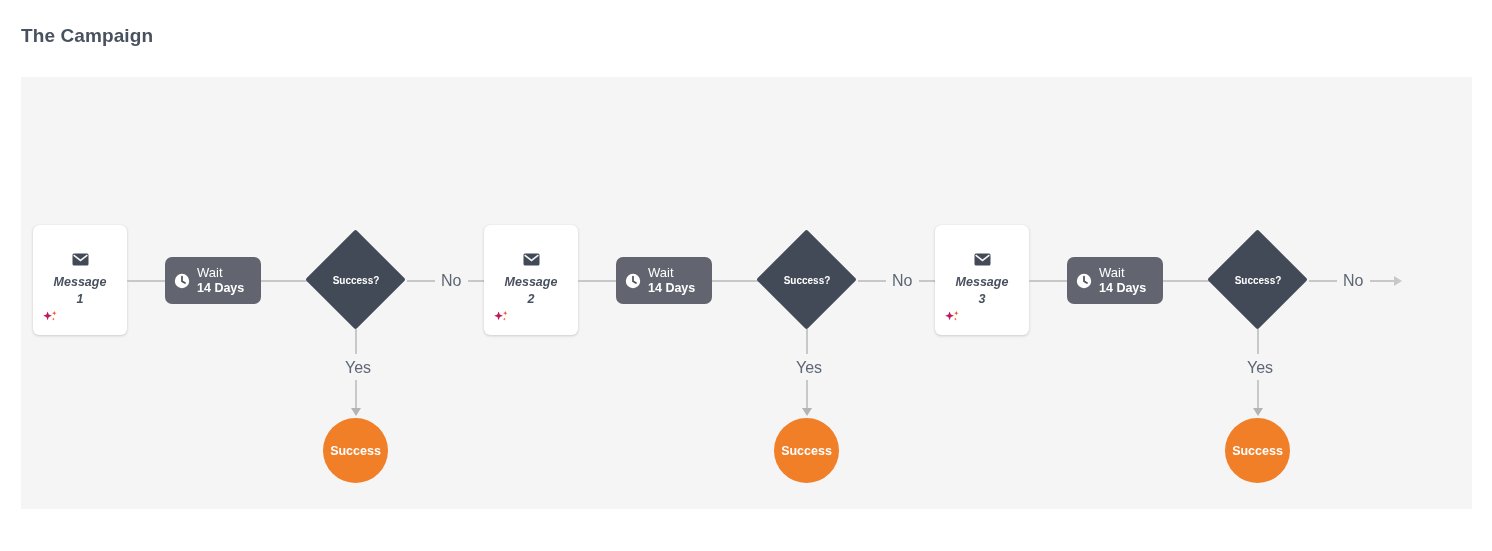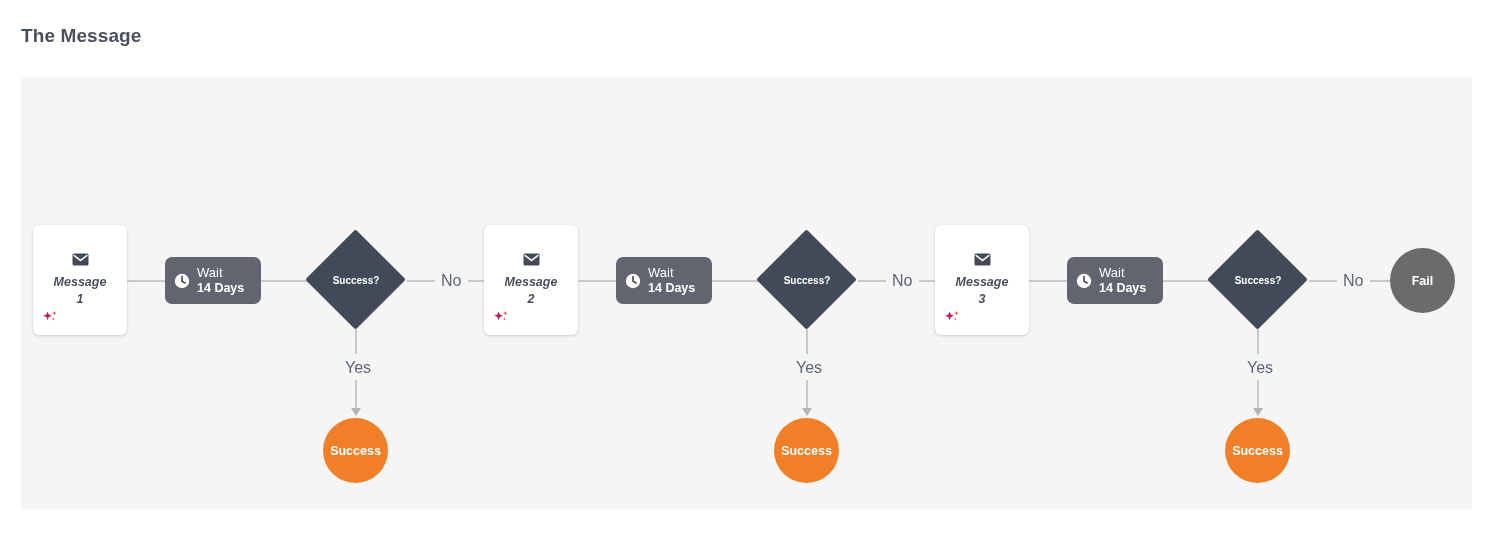--- a/index.html
+++ b/index.html
@@ -190,21 +190,21 @@
     font-size: 16px;
     color: #5d6673;
     white-space: nowrap;
   }
   .edge-label.no  { top: 195px; }
   .edge-label.yes { top: 282px; }
 </style>
 </head>
 <body>
 
-<div id="page-title">The Message</div>
+<div id="page-title">The Campaign</div>
 
 <div id="flow-canvas">
 
   <div class="msg-card" style="left:12px;">
     <span class="msg-env">
       <svg width="17" height="13" viewBox="0 0 17 13">
         <rect x="0.5" y="0.5" width="16" height="12" rx="1.5" fill="#434a57"></rect>
         <path d="M1.6 2.2 L8.5 7.4 L15.4 2.2" fill="none" stroke="#f5f5f5" stroke-width="1.6"></path>
       </svg>
     </span>
@@ -332,21 +332,20 @@
   <div class="decision" style="left:1187px;">
     <div class="dia"></div>
     <div class="dia-label">Success?</div>
   </div>
 
   <div class="hline" style="left:1288px; width:28px;"></div>
   <div class="edge-label no" style="left:1322px;">No</div>
   <div class="hline" style="left:1349px; width:24px;"></div>
   <div class="arrow-r" style="left:1373px;"></div>
 
-  <div class="circle-node circle-fail" style="left:1369px;">Fail</div>
 
   <div class="vline" style="left:334px; top:252px; height:25px;"></div>
   <div class="edge-label yes" style="left:324px;">Yes</div>
   <div class="vline" style="left:334px; top:303px; height:28px;"></div>
   <div class="arrow-d" style="left:330px; top:331px;"></div>
   <div class="circle-node circle-success" style="left:302px;">Success</div>
 
   <div class="vline" style="left:785px; top:252px; height:25px;"></div>
   <div class="edge-label yes" style="left:775px;">Yes</div>
   <div class="vline" style="left:785px; top:303px; height:28px;"></div>

